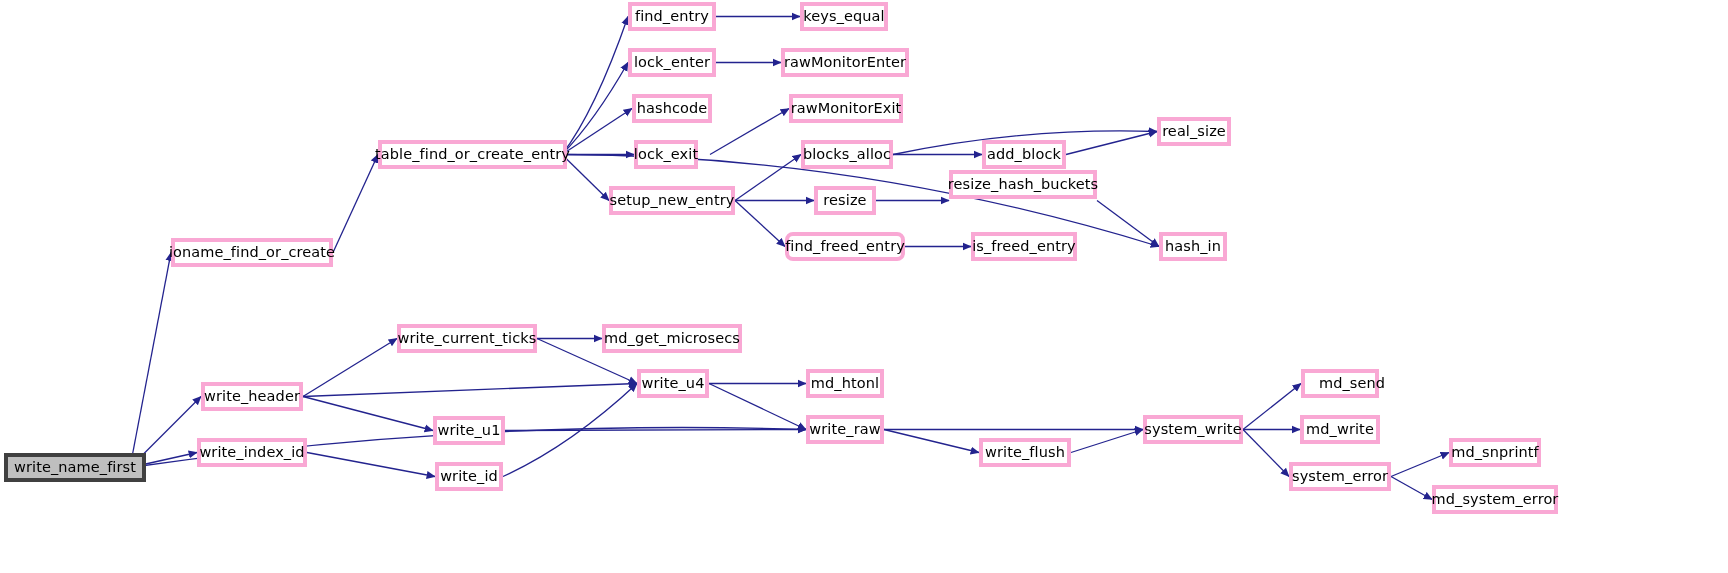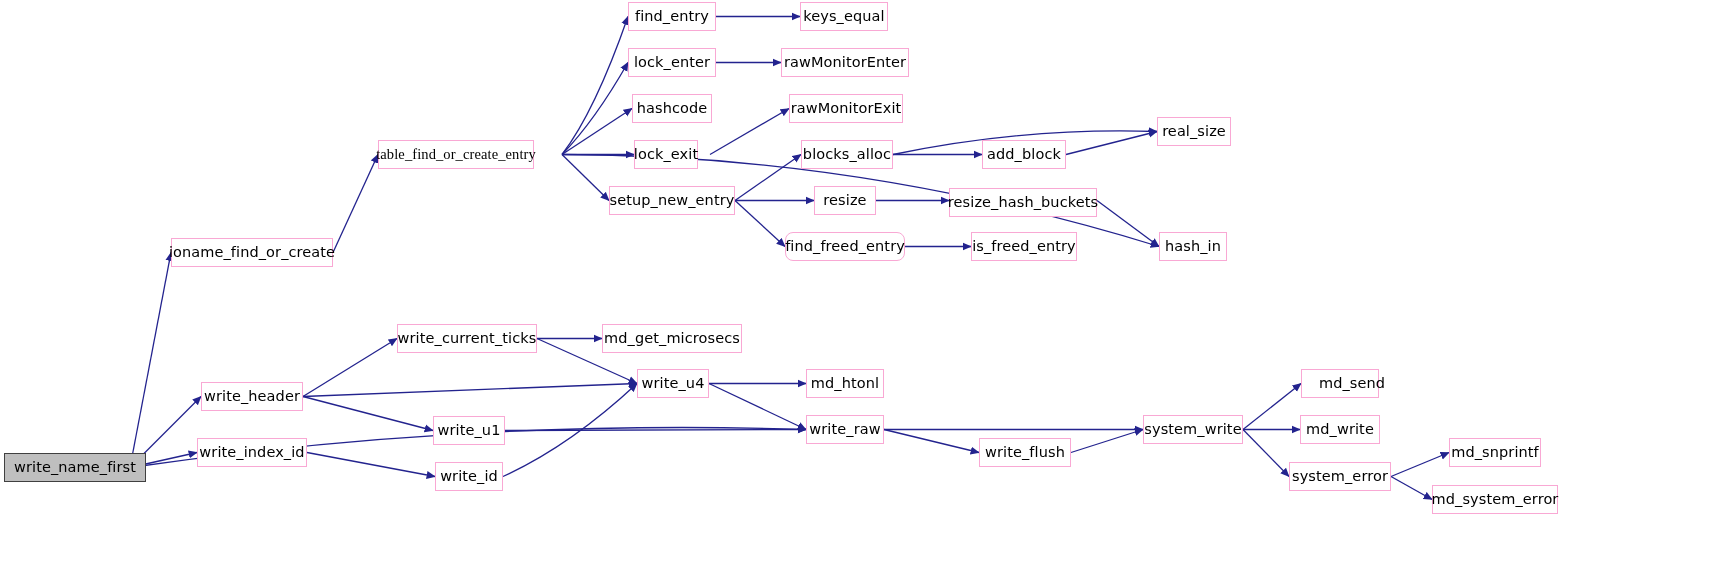--- a/index.html
+++ b/index.html
@@ -18,21 +18,21 @@
   #edges {
     position: absolute;
     left: 0; top: 0;
     width: 1728px;
     height: 573px;
     pointer-events: none;
   }
   .node {
     position: absolute;
     box-sizing: border-box;
-    border: 1px solid #f9a8d4;
+    border: 4px solid #f9a8d4;
     background: #ffffff;
     color: #000000;
     font-size: 14.5px;
     line-height: 1;
     display: flex;
     align-items: center;
     justify-content: center;
     white-space: nowrap;
     height: 29px;
     letter-spacing: 0.1px;
@@ -94,41 +94,41 @@
         <path d="M 1243 429.5 Q 1266 453 1289 476.5" fill="none" stroke="#23238e" stroke-width="1.3" marker-end="url(#arrow)"></path>
         <path d="M 1391 476.5 Q 1420 464.5 1449 452.5" fill="none" stroke="#23238e" stroke-width="1.3" marker-end="url(#arrow)"></path>
         <path d="M 1391 476.5 Q 1411.5 488 1432 499.5" fill="none" stroke="#23238e" stroke-width="1.3" marker-end="url(#arrow)"></path>
       </g>
   </svg>
   <div id="node-layer">
       <div class="node root" style="left: 4px; top: 453px; width: 142px; text-align: right;">write_name_first</div>
       <div class="node" style="left: 171px; top: 238px; width: 162px;">ioname_find_or_create</div>
       <div class="node" style="left: 201px; top: 382px; width: 102px;">write_header</div>
       <div class="node" style="left: 197px; top: 438px; width: 110px;">write_index_id</div>
-      <div class="node" style="left: 378px; top: 140px; width: 156px; font-family: Liberation Serif, serif;">table_find_or_create_entry</div>
+      <div class="node" style="left: 378px; top: 140px; width: 189px;">table_find_or_create_entry</div>
       <div class="node" style="left: 397px; top: 324px; width: 140px;">write_current_ticks</div>
       <div class="node" style="left: 433px; top: 416px; width: 72px;">write_u1</div>
       <div class="node" style="left: 435px; top: 462px; width: 68px;">write_id</div>
       <div class="node" style="left: 628px; top: 2px; width: 88px;">find_entry</div>
       <div class="node" style="left: 628px; top: 48px; width: 88px;">lock_enter</div>
       <div class="node" style="left: 632px; top: 94px; width: 80px;">hashcode</div>
       <div class="node" style="left: 634px; top: 140px; width: 64px;">lock_exit</div>
       <div class="node" style="left: 609px; top: 186px; width: 126px;">setup_new_entry</div>
       <div class="node" style="left: 602px; top: 324px; width: 140px;">md_get_microsecs</div>
       <div class="node" style="left: 637px; top: 369px; width: 72px; text-align: center;">write_u4</div>
       <div class="node" style="left: 800px; top: 2px; width: 88px;">keys_equal</div>
       <div class="node" style="left: 781px; top: 48px; width: 128px;">rawMonitorEnter</div>
       <div class="node" style="left: 789px; top: 94px; width: 114px;">rawMonitorExit</div>
       <div class="node" style="left: 801px; top: 140px; width: 92px;">blocks_alloc</div>
       <div class="node" style="left: 814px; top: 186px; width: 62px;">resize</div>
       <div class="node" style="left: 785px; top: 232px; width: 120px; border-radius: 8px;">find_freed_entry</div>
       <div class="node" style="left: 806px; top: 369px; width: 78px;">md_htonl</div>
       <div class="node" style="left: 806px; top: 415px; width: 78px;">write_raw</div>
       <div class="node" style="left: 982px; top: 140px; width: 84px;">add_block</div>
-      <div class="node" style="left: 949px; top: 188px; width: 148px;">resize_hash_buckets</div>
+      <div class="node" style="left: 949px; top: 170px; width: 148px;">resize_hash_buckets</div>
       <div class="node" style="left: 971px; top: 232px; width: 106px;">is_freed_entry</div>
       <div class="node" style="left: 979px; top: 438px; width: 92px;">write_flush</div>
       <div class="node" style="left: 1157px; top: 117px; width: 74px;">real_size</div>
       <div class="node" style="left: 1159px; top: 232px; width: 68px;">hash_in</div>
       <div class="node" style="left: 1143px; top: 415px; width: 100px;">system_write</div>
       <div class="node" style="left: 1301px; top: 369px; width: 78px; padding-left: 24px;">md_send</div>
       <div class="node" style="left: 1300px; top: 415px; width: 80px;">md_write</div>
       <div class="node" style="left: 1289px; top: 462px; width: 102px;">system_error</div>
       <div class="node" style="left: 1449px; top: 438px; width: 92px;">md_snprintf</div>
       <div class="node" style="left: 1432px; top: 485px; width: 126px;">md_system_error</div>

